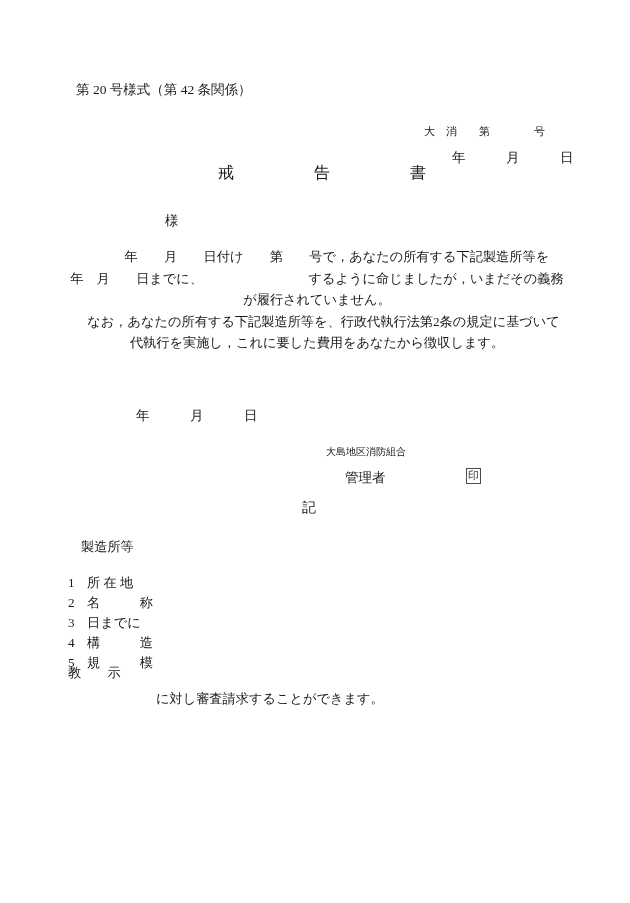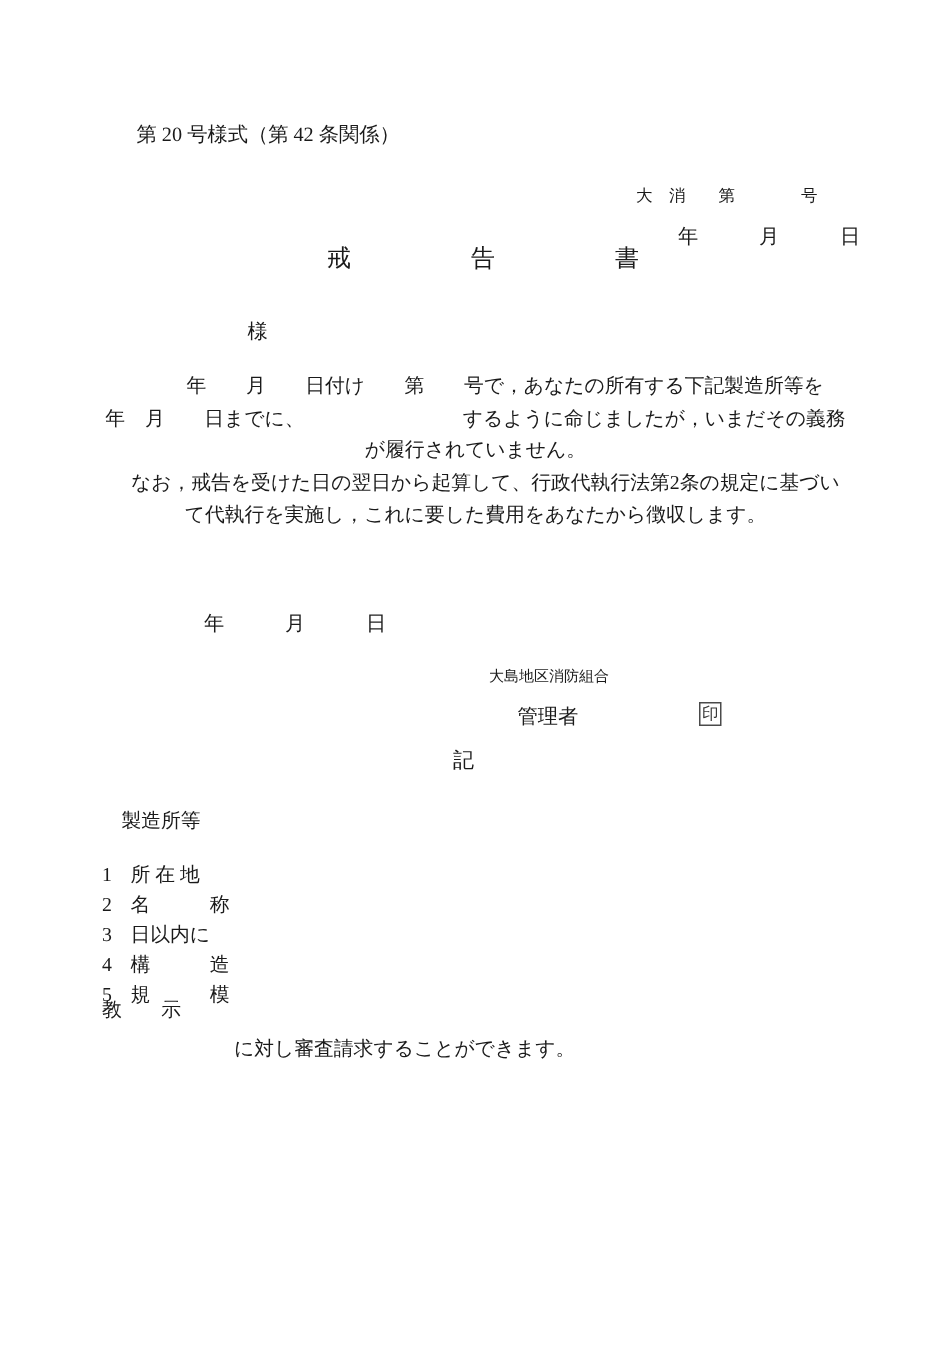--- a/index.html
+++ b/index.html
@@ -28,21 +28,20 @@
     white-space: pre;
     font-size: 13.5px;
     line-height: 1.0;
     letter-spacing: 0;
   }
 
   .form-no {
     left: 76px;
     top: 83px;
     font-size: 13.5px;
-    margin-left: 15px;
   }
 
   .doc-no {
     left: 424px;
     top: 126px;
     font-size: 11px;
   }
   .doc-date {
     left: 452px;
     top: 151px;
@@ -173,21 +172,21 @@
 
   <div class="ln doc-no">大　消　　第　　　　号</div>
   <div class="ln doc-date">年　　　月　　　日</div>
 
   <div class="ln doc-title">戒　　　　　告　　　　　書</div>
 
   <div class="ln addressee">様</div>
 
   <div class="body-block">
     <p class="para">　　　年　　月　　日付け　　第　　号で，あなたの所有する下記製造所等を　　年　月　　日までに、　　　　　　　　するように命じましたが，いまだその義務が履行されていません。</p>
-    <p class="para">　なお，戒告を受けた日の翌日から起算して、行政代執行法第2条の規定に基づいて代執行を実施し，これに要した費用をあなたから徴収します。</p>
+    <p class="para">　なお，あなたの所有する下記製造所等を、行政代執行法第2条の規定に基づいて代執行を実施し，これに要した費用をあなたから徴収します。</p>
   </div>
 
   <div class="ln sign-date">年　　　月　　　日</div>
 
   <div class="ln org-name">大島地区消防組合</div>
   <div class="ln org-role">管理者</div>
   <div class="seal">印</div>
 
   <div class="ln ki-mark">記</div>
 
@@ -197,21 +196,21 @@
     <div class="list-row">
       <span class="list-num">1</span>
       <span class="list-label">所 在 地</span>
     </div>
     <div class="list-row">
       <span class="list-num">2</span>
       <span class="list-label">名　　　称</span>
     </div>
     <div class="list-row">
       <span class="list-num">3</span>
-      <span class="list-label">日以内に</span>
+      <span class="list-label">日までに</span>
     </div>
     <div class="list-row">
       <span class="list-num">4</span>
       <span class="list-label">構　　　造</span>
     </div>
     <div class="list-row">
       <span class="list-num">5</span>
       <span class="list-label">規　　　模</span>
     </div>
   </div>

